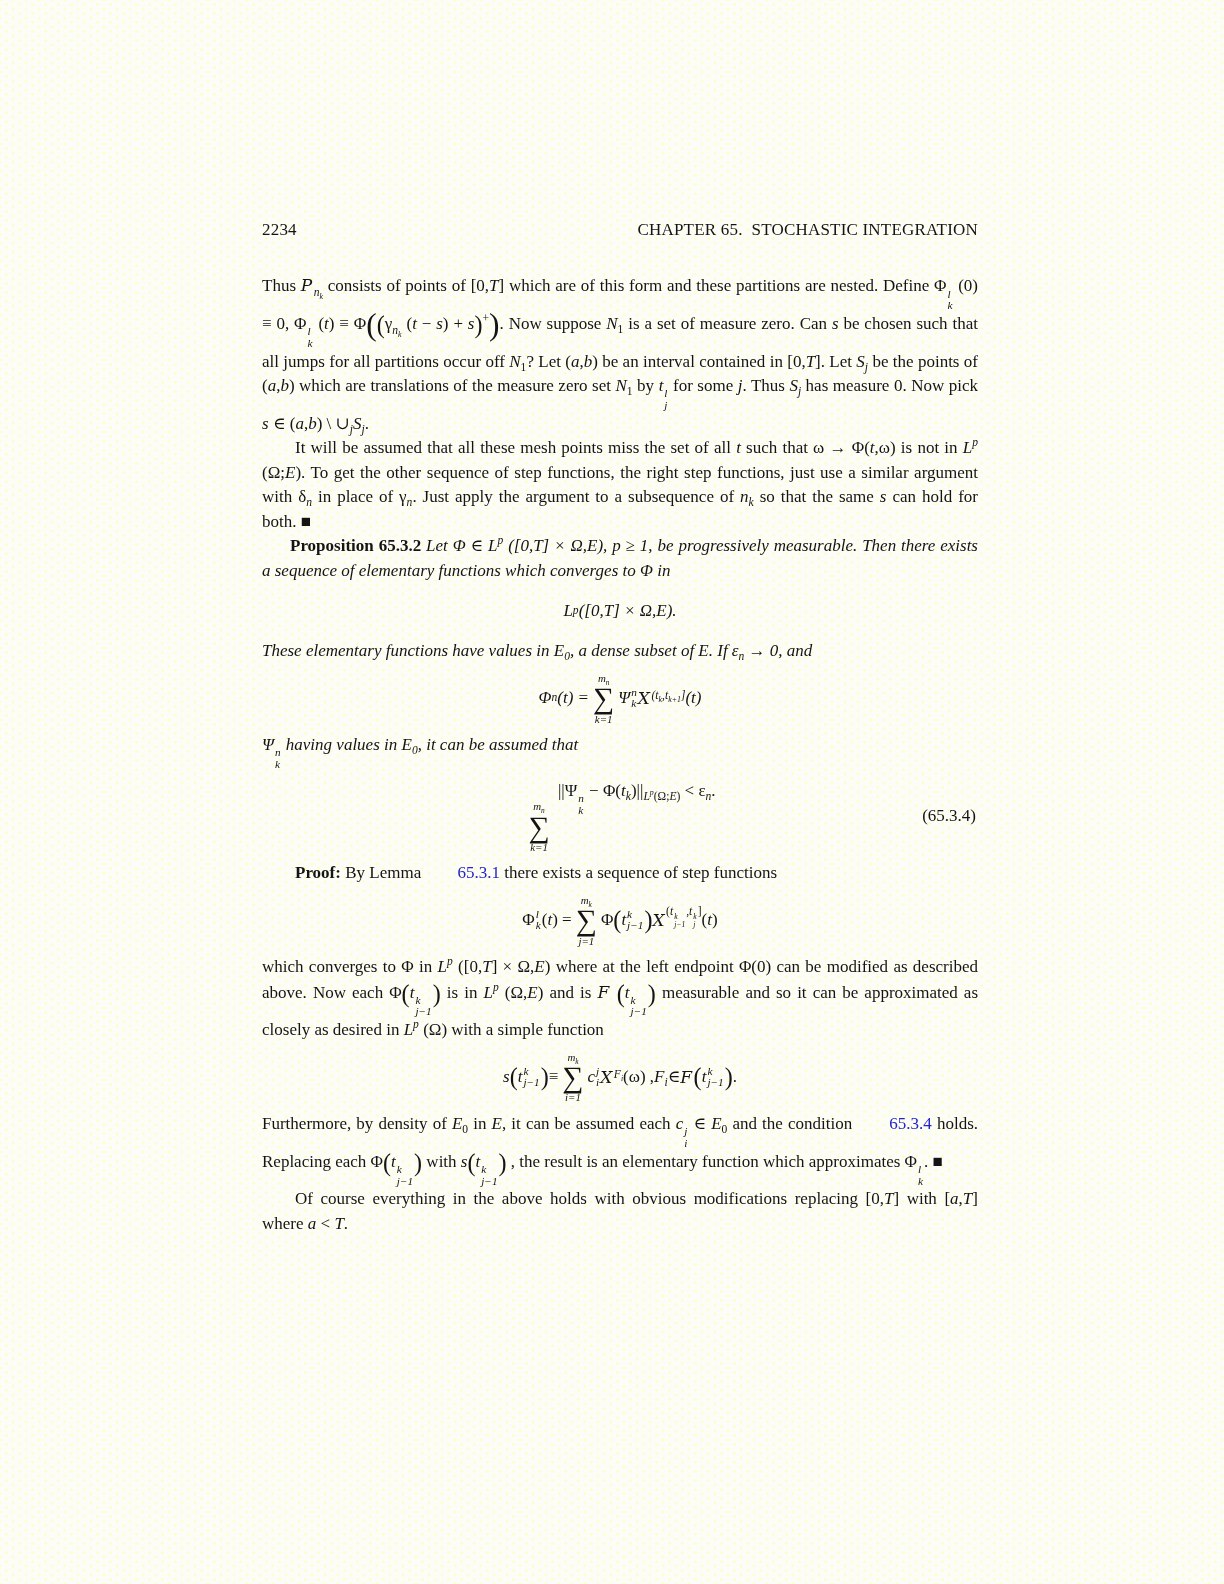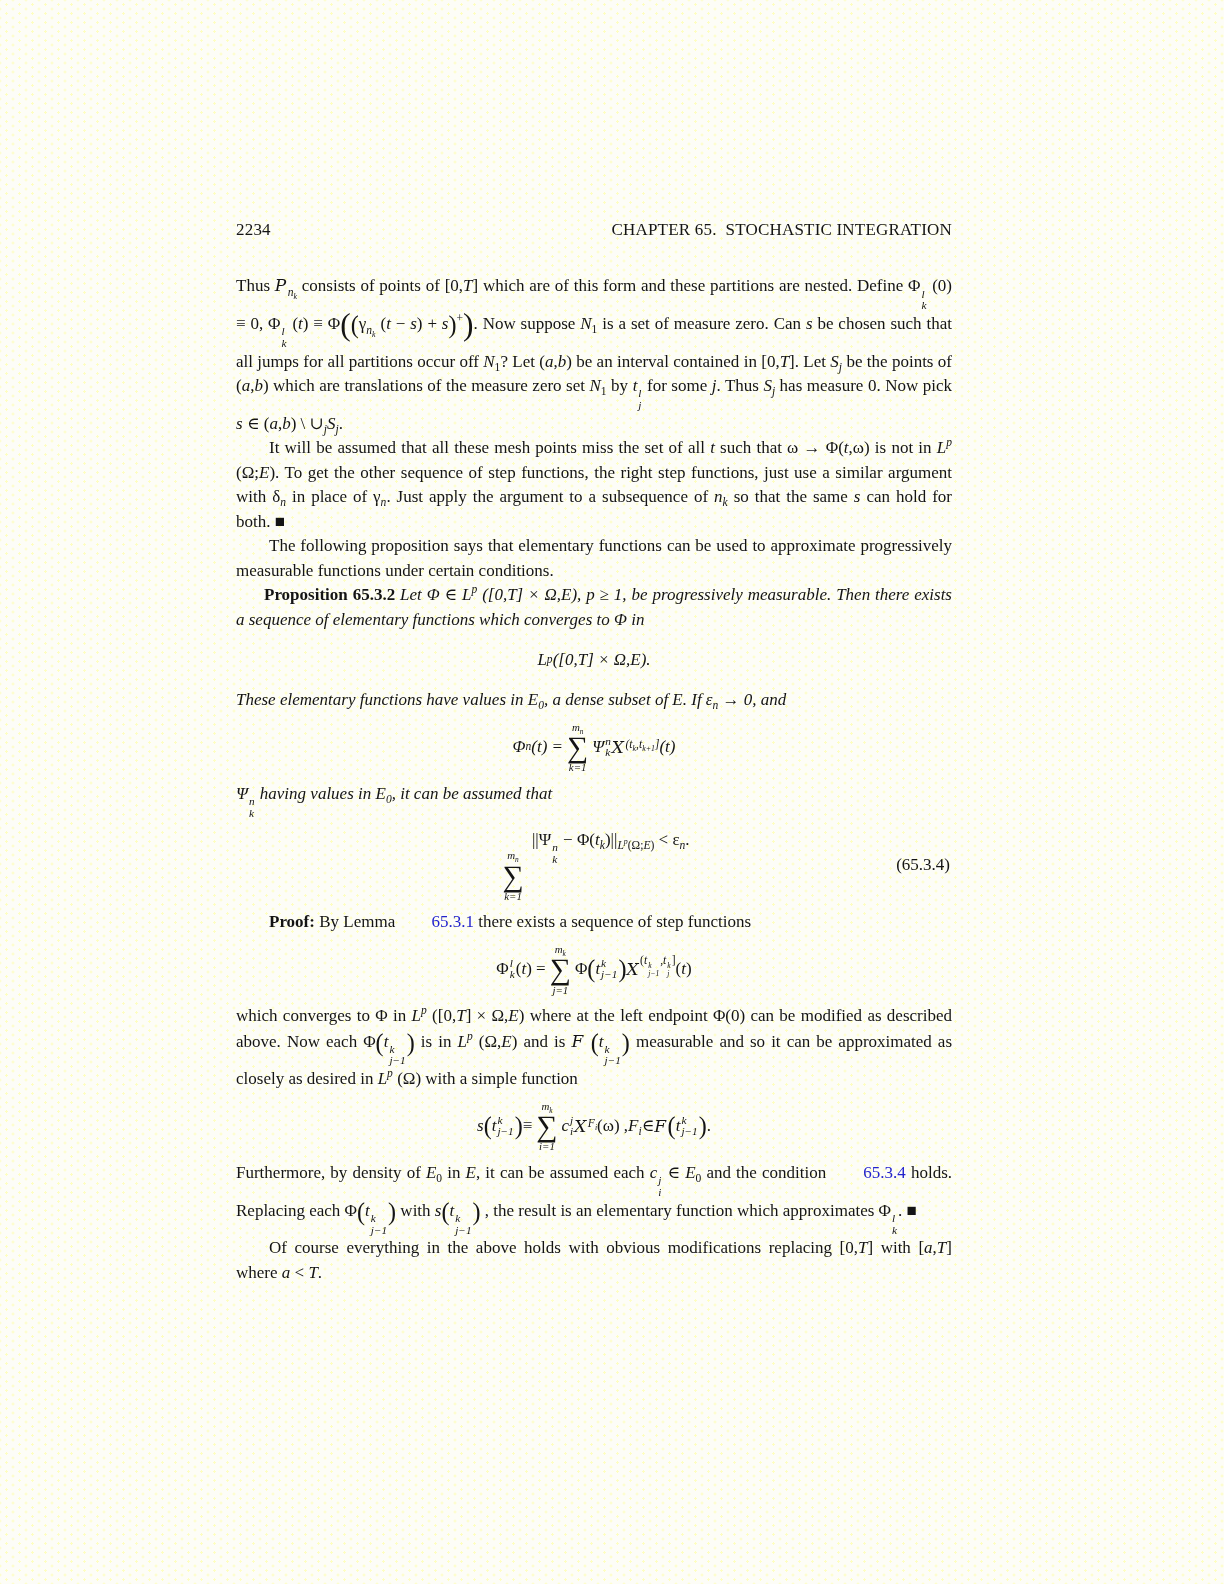--- a/index.html
+++ b/index.html
@@ -10,21 +10,21 @@
     background-image:
       radial-gradient(circle, rgba(255,255,70,0.30) 1px, rgba(255,255,70,0) 1.4px),
       radial-gradient(circle, rgba(255,255,70,0.30) 1px, rgba(255,255,70,0) 1.4px);
     background-size:13px 9px,13px 9px;
     background-position:0 0,6.5px 4.5px;
     font-family:"Liberation Serif","DejaVu Serif",serif;
     color:#141414;
     overflow:hidden;
   }
   .content{
-    position:absolute;left:236px;top:218px;width:716px;
+    position:absolute;left:262px;top:218px;width:716px;
     font-size:17px;line-height:1.44;
   }
   .pghead{
     display:flex;justify-content:space-between;align-items:baseline;
     margin-bottom:31px;letter-spacing:0.2px;
   }
   .pghead .chap{white-space:pre;}
   p.body{margin:0;text-align:justify;}
   p.indent{text-indent:33px;}
   .propblock{font-style:italic;margin-top:15px;}
@@ -71,21 +71,20 @@
         </span> (0) ≡ 0, Φ<span class="ss">
           <span class="t">l</span>
           <span class="b">k</span>
         </span> (<i>t</i>) ≡ Φ<span class="p2">(</span><span class="p1">(</span>γ<sub><i>n<sub>k</sub></i></sub> (<i>t</i> − <i>s</i>) + <i>s</i><span class="p1">)</span><sup>+</sup><span class="p2">)</span>. Now suppose <i>N</i><sub>1</sub> is a set of measure zero.  Can <i>s</i> be chosen such that all jumps for all partitions occur off <i>N</i><sub>1</sub>? Let (<i>a</i>,<i>b</i>) be an interval contained in [0,<i>T</i>]. Let <i>S<sub>j</sub></i> be the points of (<i>a</i>,<i>b</i>) which are translations of the measure zero set <i>N</i><sub>1</sub> by <i>t</i><span class="ss">
           <span class="t">l</span>
           <span class="b">j</span>
         </span> for some <i>j</i>. Thus <i>S<sub>j</sub></i> has measure 0. Now pick <i>s</i> ∈ (<i>a</i>,<i>b</i>) \ ∪<sub><i>j</i></sub><i>S<sub>j</sub></i>.</p>
 
     <p class="body indent">It will be assumed that all these mesh points miss the set of all <i>t</i> such that ω → Φ(<i>t</i>,ω) is not in <i>L</i><sup><i>p</i></sup> (Ω;<i>E</i>). To get the other sequence of step functions, the right step functions, just use a similar argument with δ<sub><i>n</i></sub> in place of γ<sub><i>n</i></sub>. Just apply the argument to a subsequence of <i>n<sub>k</sub></i> so that the same <i>s</i> can hold for both. ■</p>
 
-    <p class="body indent">The following proposition says that elementary functions can be used to approximate progressively measurable functions under certain conditions.</p>
 
     <p class="body propblock"><b>Proposition 65.3.2</b> Let Φ ∈ L<sup>p</sup> ([0,T] × Ω,E), p ≥ 1, be progressively measurable. Then there exists a sequence of elementary functions which converges to Φ in</p>
 
     <div class="display italicblock"><i>L</i><sup><i>p</i></sup> ([0,<i>T</i>] × Ω,<i>E</i>).</div>
 
     <p class="body italicblock">These elementary functions have values in E<sub>0</sub>, a dense subset of E. If ε<sub>n</sub> → 0, and</p>
 
     <div class="display tall italicblock">Φ<sub><i>n</i></sub> (<i>t</i>) = <span class="sum">
           <span class="t">m<sub>n</sub></span>
           <span class="g">∑</span>

